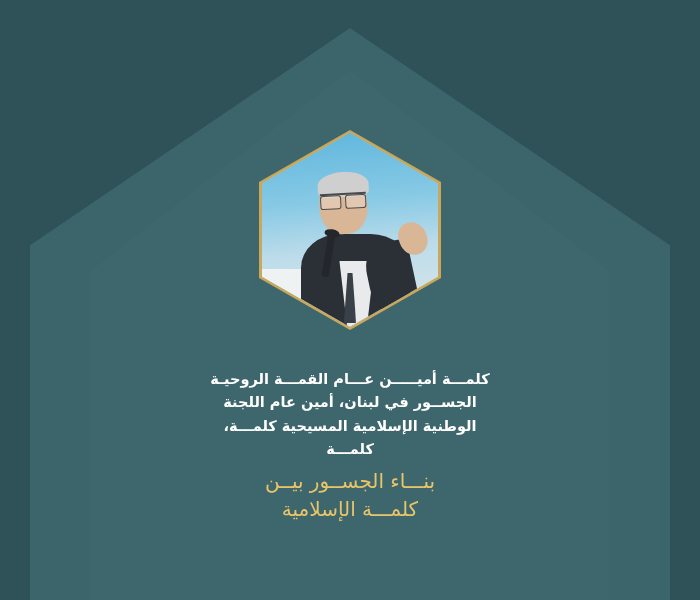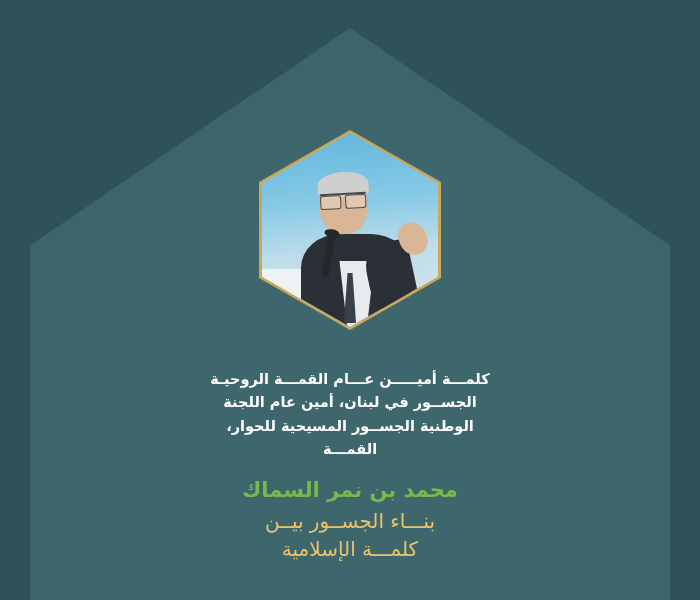--- a/index.html
+++ b/index.html
@@ -258,25 +258,24 @@
       <div class="hair"></div>
       <div class="glasses"></div>
       <div class="mic"></div>
     </div>
   </div>
 
   <div class="text-block">
     <p class="intro">
       <span>كلمـــة أميـــــن عـــام القمـــة الروحيـة</span><br>
       <span>الجســور في لبنان، أمين عام اللجنة</span><br>
-      <span>الوطنية الجســور المسيحية للحوار،</span><br>
-      <span>القمـــة</span>
+      <span>الوطنية الإسلامية المسيحية كلمـــة،</span><br>
+      <span>كلمـــة</span>
     </p>
 
-    <p class="speaker-name">محمد بن نمر السماك</p>
 
 
     <p class="event-title">
       <span>بنـــاء الجســور بيــن</span><br>
       <span>كلمـــة الإسلامية</span>
     </p>
   </div>
 
 </div>
 

